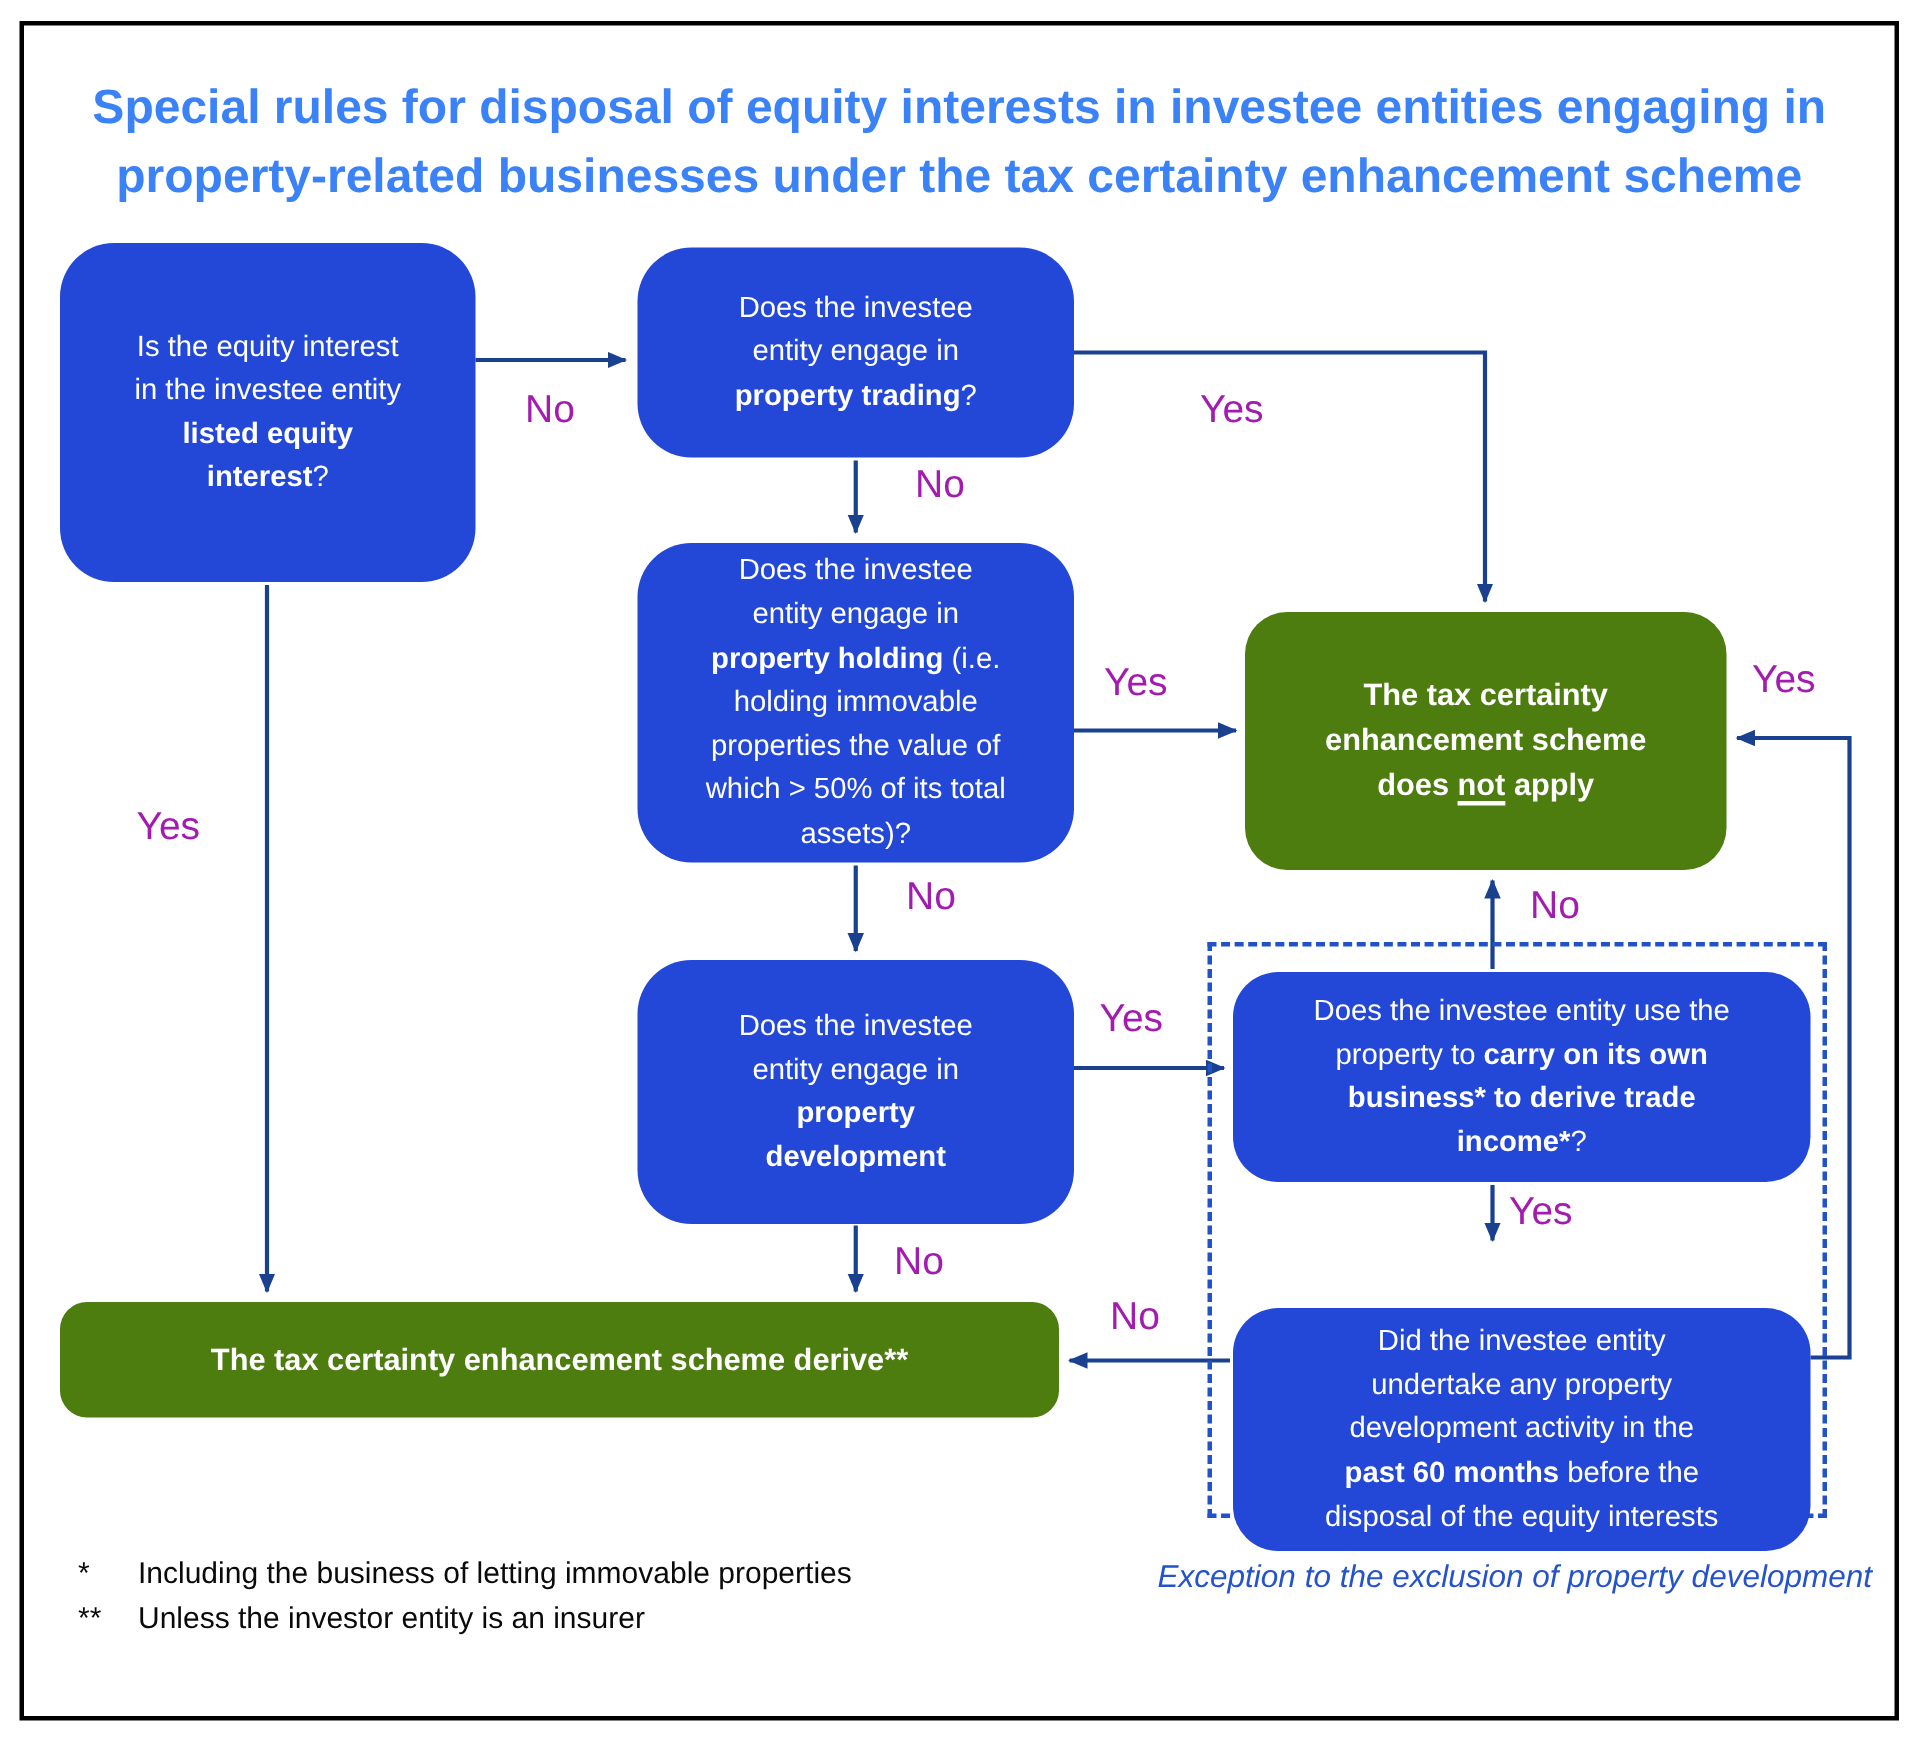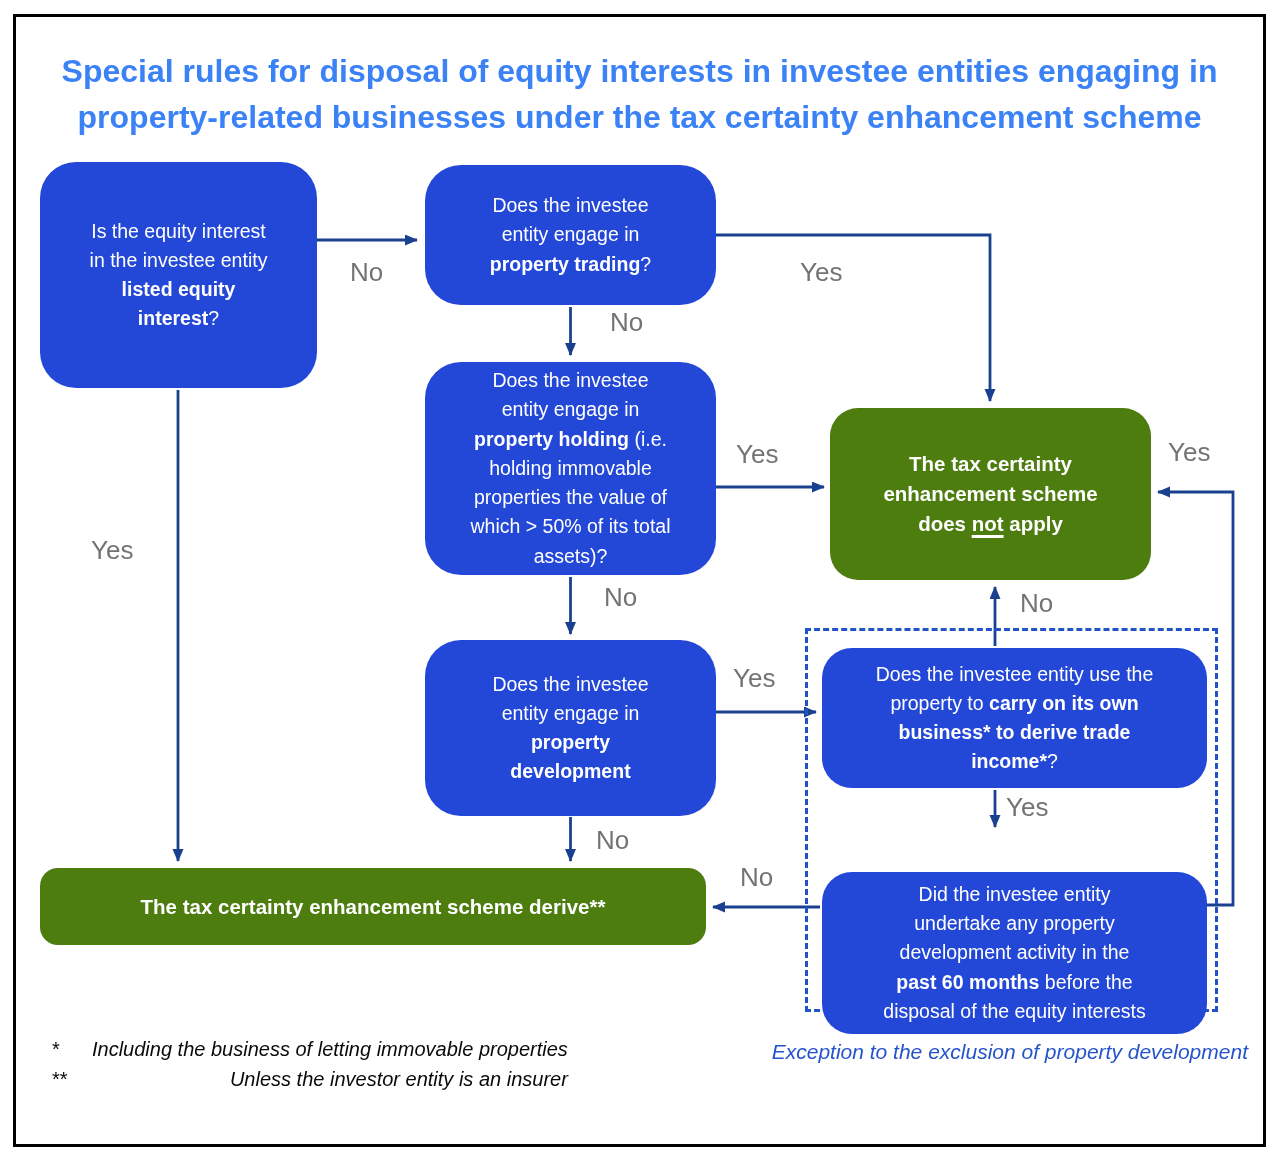--- a/index.html
+++ b/index.html
@@ -14,25 +14,25 @@
   .blue{background:#2347D7;border-radius:36px;}
   .navy{background:#4d7c0f;border-radius:28px;}
   .navy .txt{font-size:20.5px;font-weight:700;line-height:1.45;}
   .applies{border-radius:18px;}
   .applies .txt{font-size:20.5px;}
   .seg-b{font-weight:700;}
   .seg-u{text-decoration:underline;text-decoration-thickness:2.5px;text-underline-offset:4px;}
   .dashedbox{position:absolute;left:805px;top:628px;width:413px;height:384px;
              border:3px dashed #2152C8;box-sizing:border-box;background:transparent;}
   .arrows{position:absolute;left:0;top:0;width:1279px;height:1161px;pointer-events:none;}
-  .elabel{position:absolute;font-size:26px;color:#737373;line-height:1.1;}
+  .elabel{position:absolute;font-size:26px;color:#a21caf;line-height:1.1;}
   .footnotes{position:absolute;left:52px;top:1038px;display:grid;
              grid-template-columns:40px auto;row-gap:7px;font-size:20px;color:#0a0a0a;}
   .footnotes .marker{font-style:normal;}
-  .footnotes .ftext{font-style:italic;text-align:right;}
+  .footnotes .ftext{}
   .caption{position:absolute;right:31px;top:1040px;font-size:21px;font-style:italic;color:#2553CB;text-align:center;}
 </style>
 </head>
 <body>
 
 <div class="canvas">
   <div class="frame"></div>
 
   <div class="title">Special rules for disposal of equity interests in investee entities engaging in
 property-related businesses under the tax certainty enhancement scheme</div>

